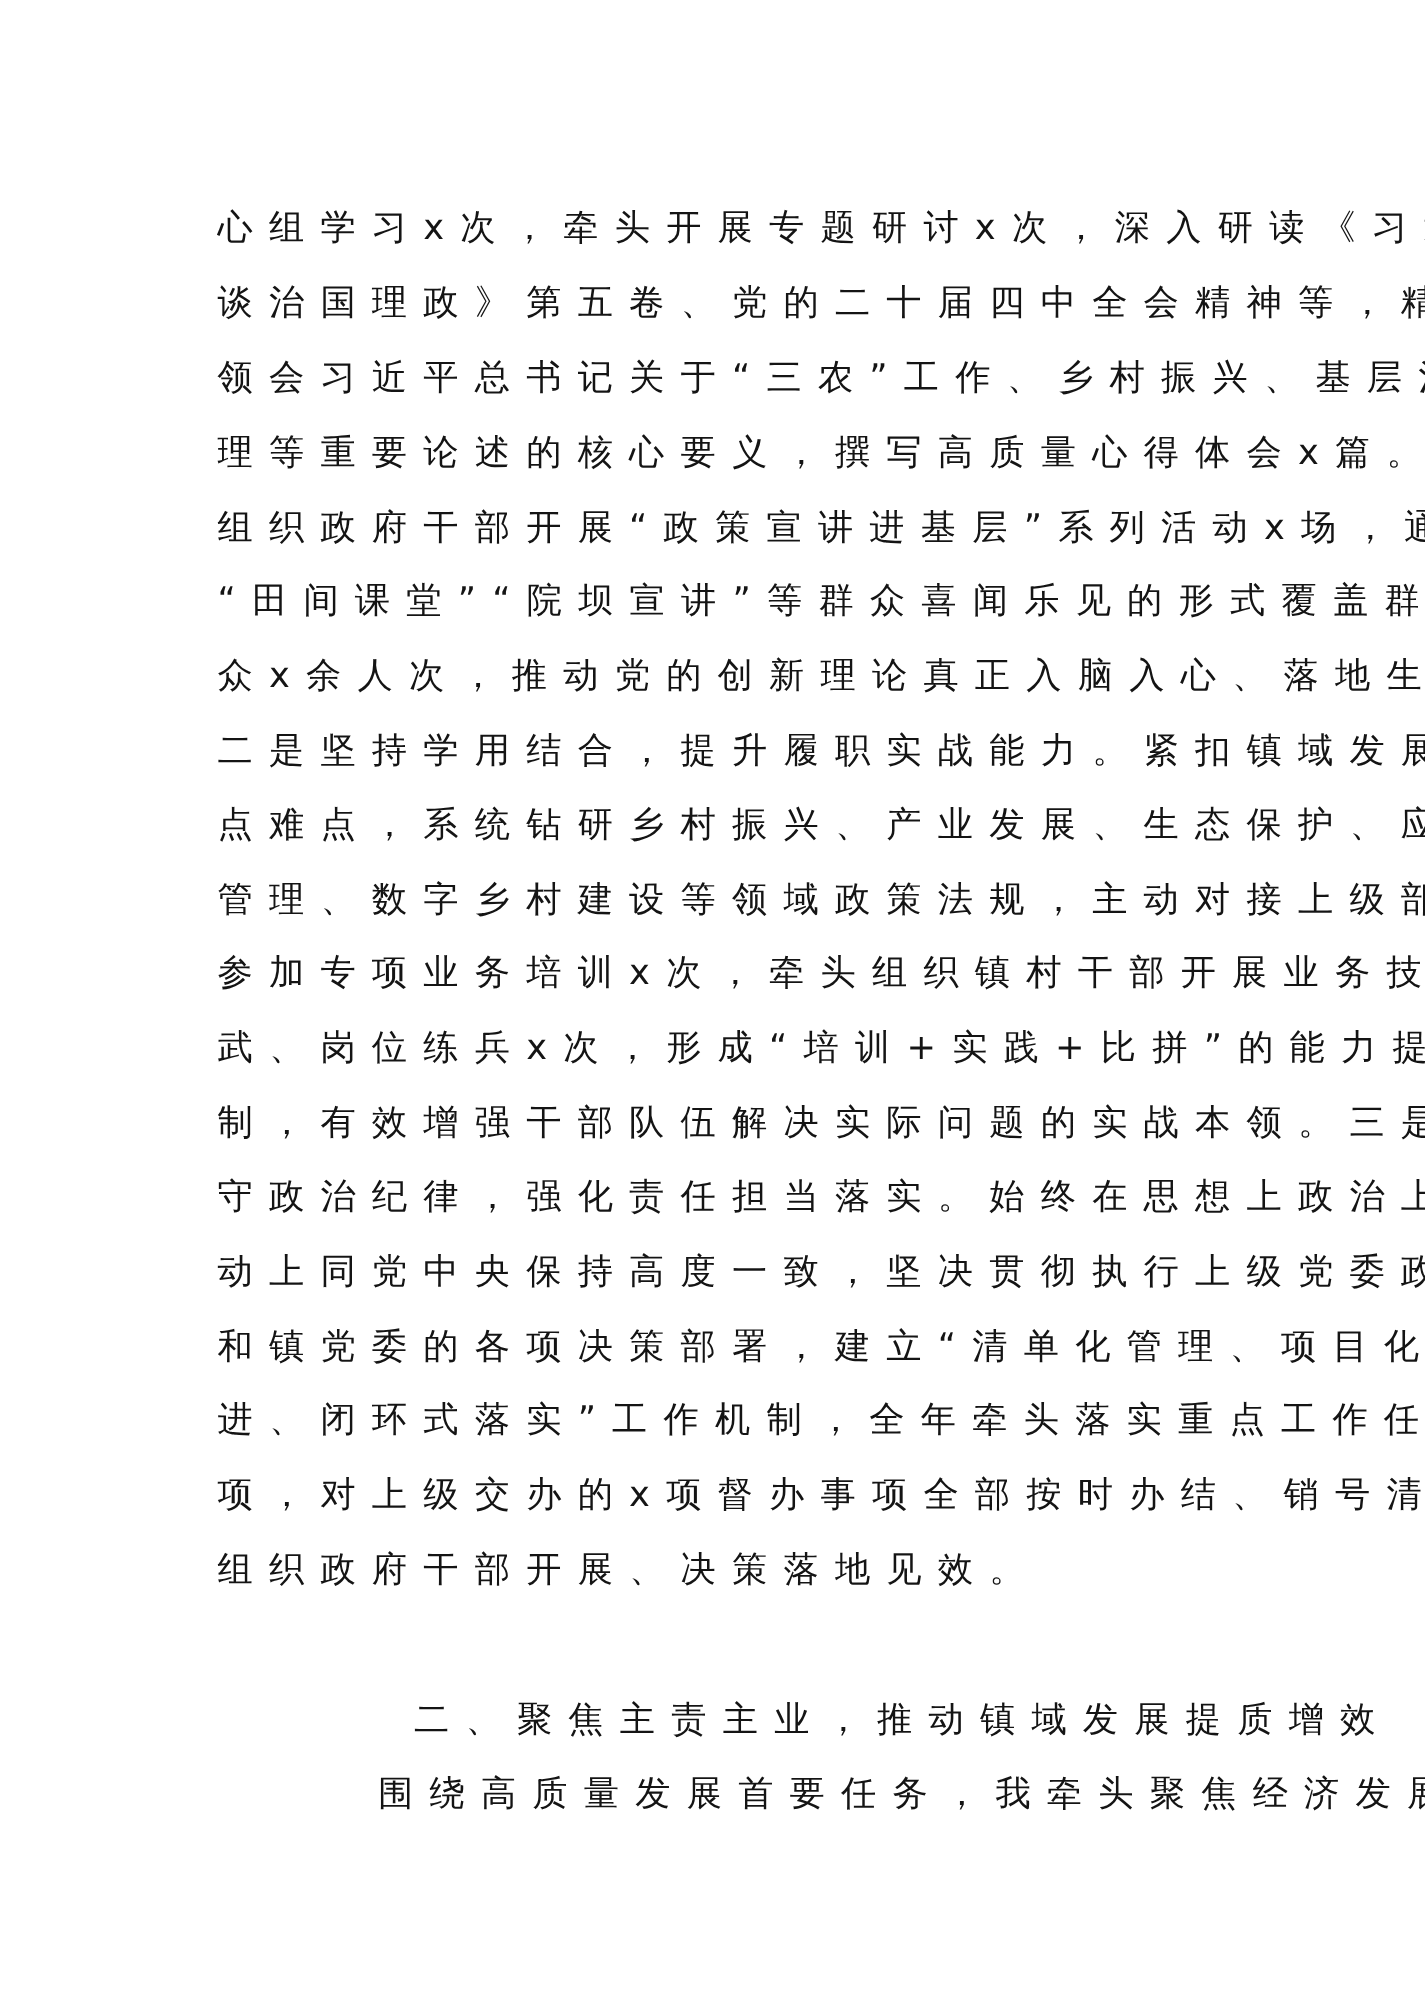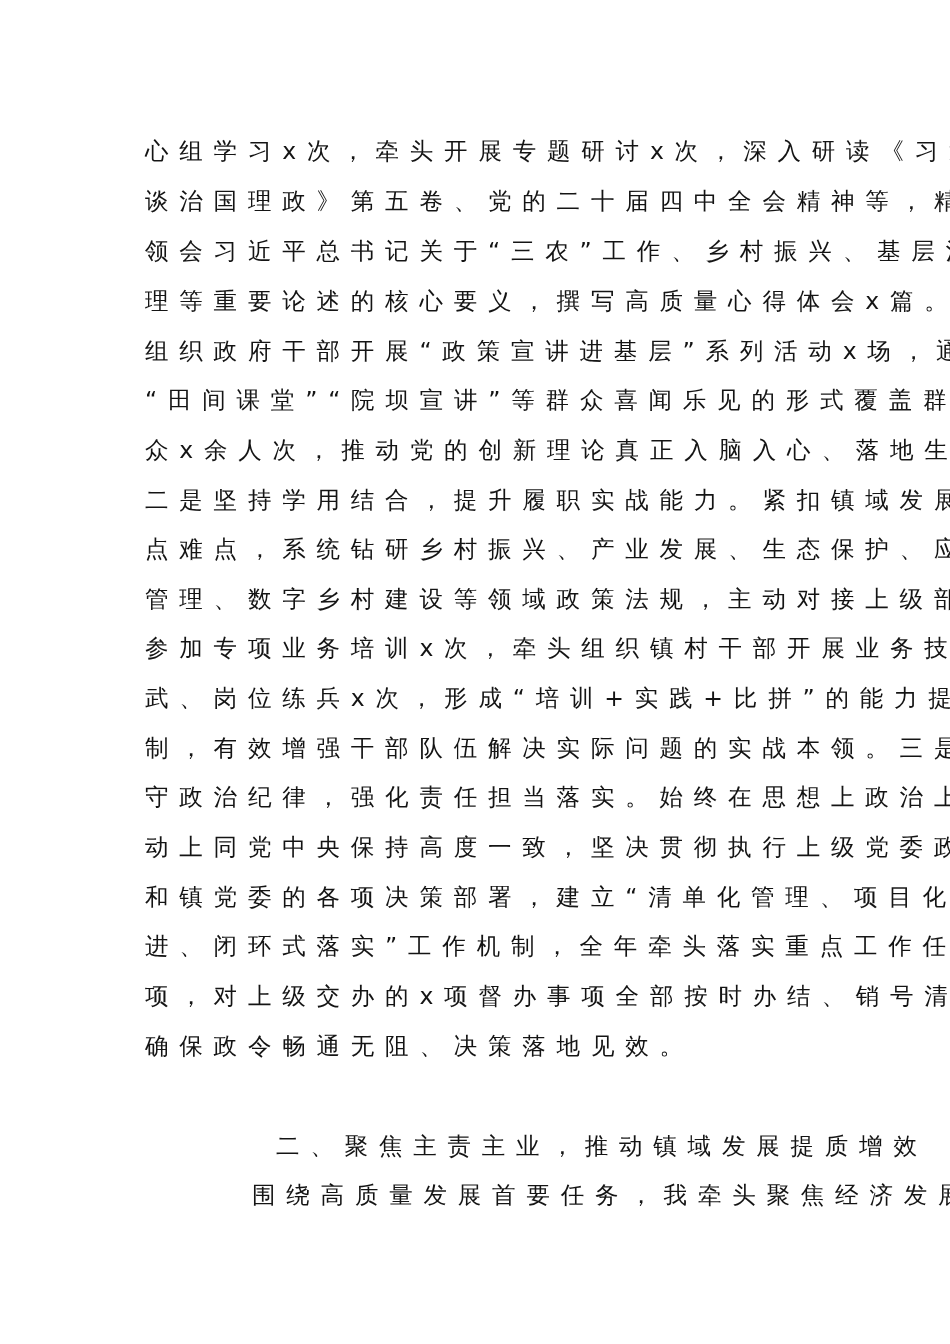--- a/index.html
+++ b/index.html
@@ -56,17 +56,17 @@
   <div class="line" style="top:524px;">点难点，系统钻研乡村振兴、产业发展、生态保护、应急</div>
   <div class="line" style="top:574px;">管理、数字乡村建设等领域政策法规，主动对接上级部门</div>
   <div class="line" style="top:623px;">参加专项业务培训x次，牵头组织镇村干部开展业务技能比</div>
   <div class="line" style="top:673px;">武、岗位练兵x次，形成“培训+实践+比拼”的能力提升机</div>
   <div class="line" style="top:723px;">制，有效增强干部队伍解决实际问题的实战本领。三是严</div>
   <div class="line" style="top:772px;">守政治纪律，强化责任担当落实。始终在思想上政治上行</div>
   <div class="line" style="top:822px;">动上同党中央保持高度一致，坚决贯彻执行上级党委政府</div>
   <div class="line" style="top:872px;">和镇党委的各项决策部署，建立“清单化管理、项目化推</div>
   <div class="line" style="top:921px;">进、闭环式落实”工作机制，全年牵头落实重点工作任务x</div>
   <div class="line" style="top:971px;">项，对上级交办的x项督办事项全部按时办结、销号清零，</div>
-  <div class="line" style="top:1021px;">确保政令畅通无阻、决策落地见效。</div>
+  <div class="line" style="top:1021px;">组织政府干部开展、决策落地见效。</div>
 
   <div class="line heading" style="top:1121px;margin-left:28px;">二、聚焦主责主业，推动镇域发展提质增效</div>
   <div class="line indent" style="top:1170px;">围绕高质量发展首要任务，我牵头聚焦经济发展</div>
 </div>
 
 </body></html>

